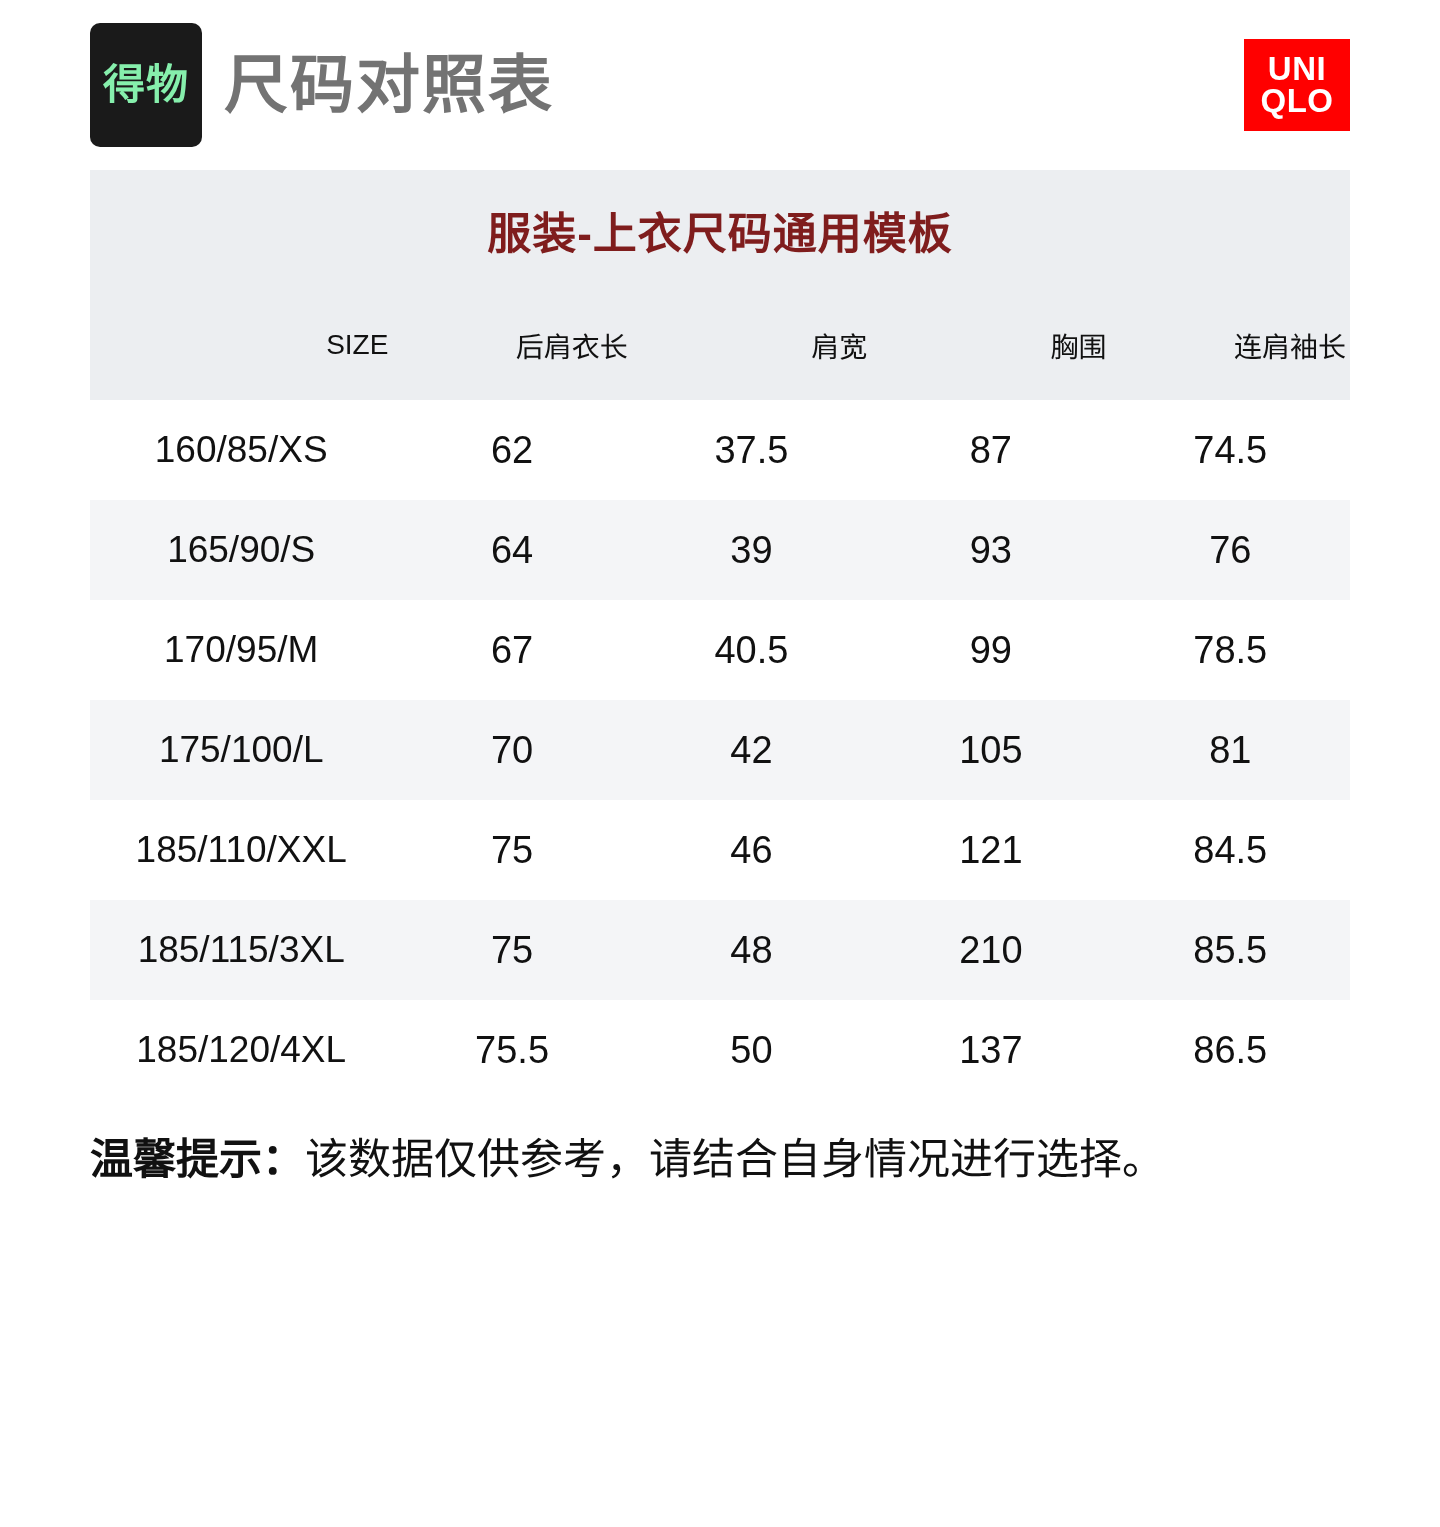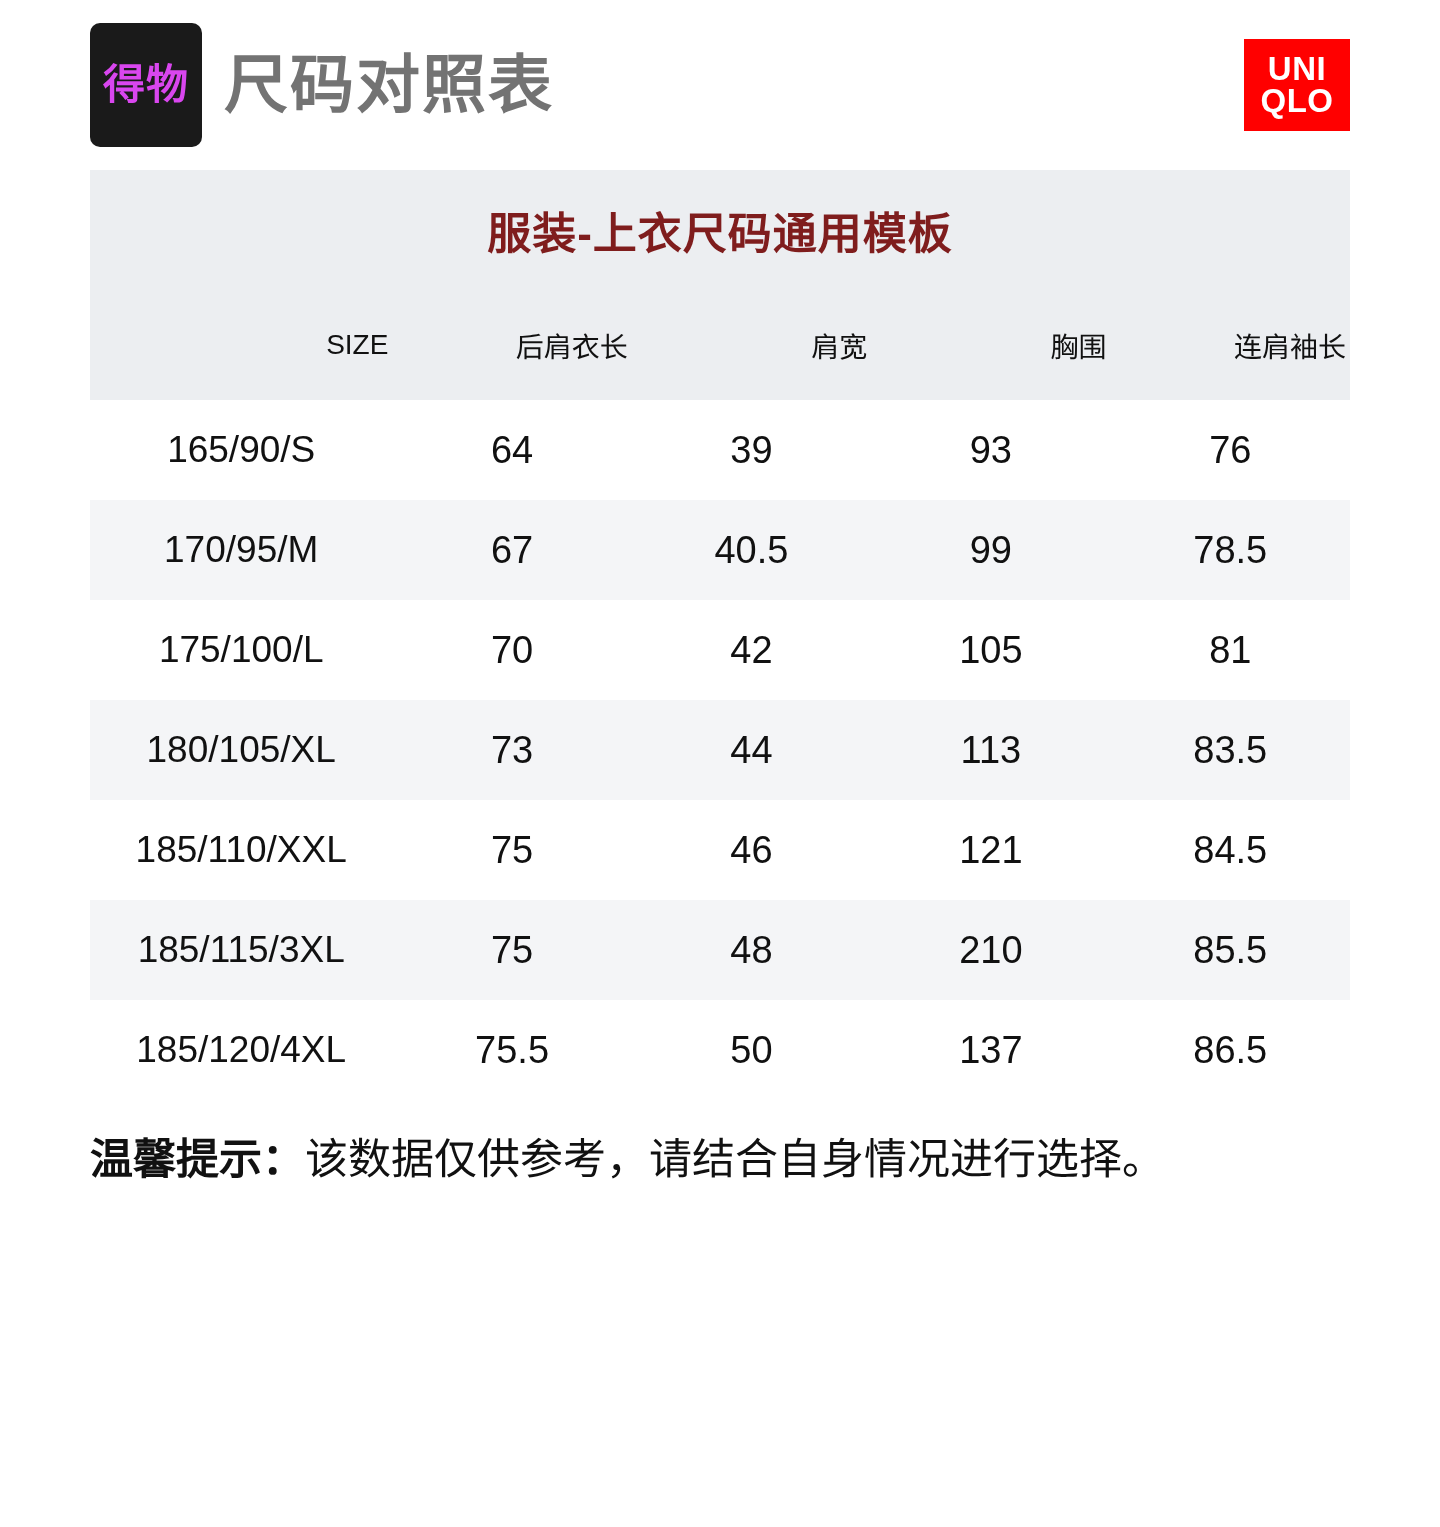--- a/index.html
+++ b/index.html
@@ -37,21 +37,21 @@
     gap: 22px;
   }
   .brand-badge {
     width: 112px;
     height: 124px;
     background: #1a1a1a;
     border-radius: 10px;
     display: flex;
     align-items: center;
     justify-content: center;
-    color: #d946ef;
+    color: #86efac;
     font-size: 42px;
     font-weight: 700;
     letter-spacing: 1px;
     line-height: 1;
   }
   .page-title {
     font-size: 64px;
     font-weight: 700;
     letter-spacing: 2px;
     line-height: 1;
@@ -178,20 +178,27 @@
       <tr>
         <th>SIZE</th>
         <th>后肩衣长</th>
         <th>肩宽</th>
         <th>胸围</th>
         <th>连肩袖长</th>
       </tr>
     </thead>
     <tbody>
       <tr>
+        <td>160/85/XS</td>
+        <td>62</td>
+        <td>37.5</td>
+        <td>87</td>
+        <td>74.5</td>
+      </tr>
+      <tr>
         <td>165/90/S</td>
         <td>64</td>
         <td>39</td>
         <td>93</td>
         <td>76</td>
       </tr>
       <tr>
         <td>170/95/M</td>
         <td>67</td>
         <td>40.5</td>
@@ -199,27 +206,20 @@
         <td>78.5</td>
       </tr>
       <tr>
         <td>175/100/L</td>
         <td>70</td>
         <td>42</td>
         <td>105</td>
         <td>81</td>
       </tr>
       <tr>
-        <td>180/105/XL</td>
-        <td>73</td>
-        <td>44</td>
-        <td>113</td>
-        <td>83.5</td>
-      </tr>
-      <tr>
         <td>185/110/XXL</td>
         <td>75</td>
         <td>46</td>
         <td>121</td>
         <td>84.5</td>
       </tr>
       <tr>
         <td>185/115/3XL</td>
         <td>75</td>
         <td>48</td>

